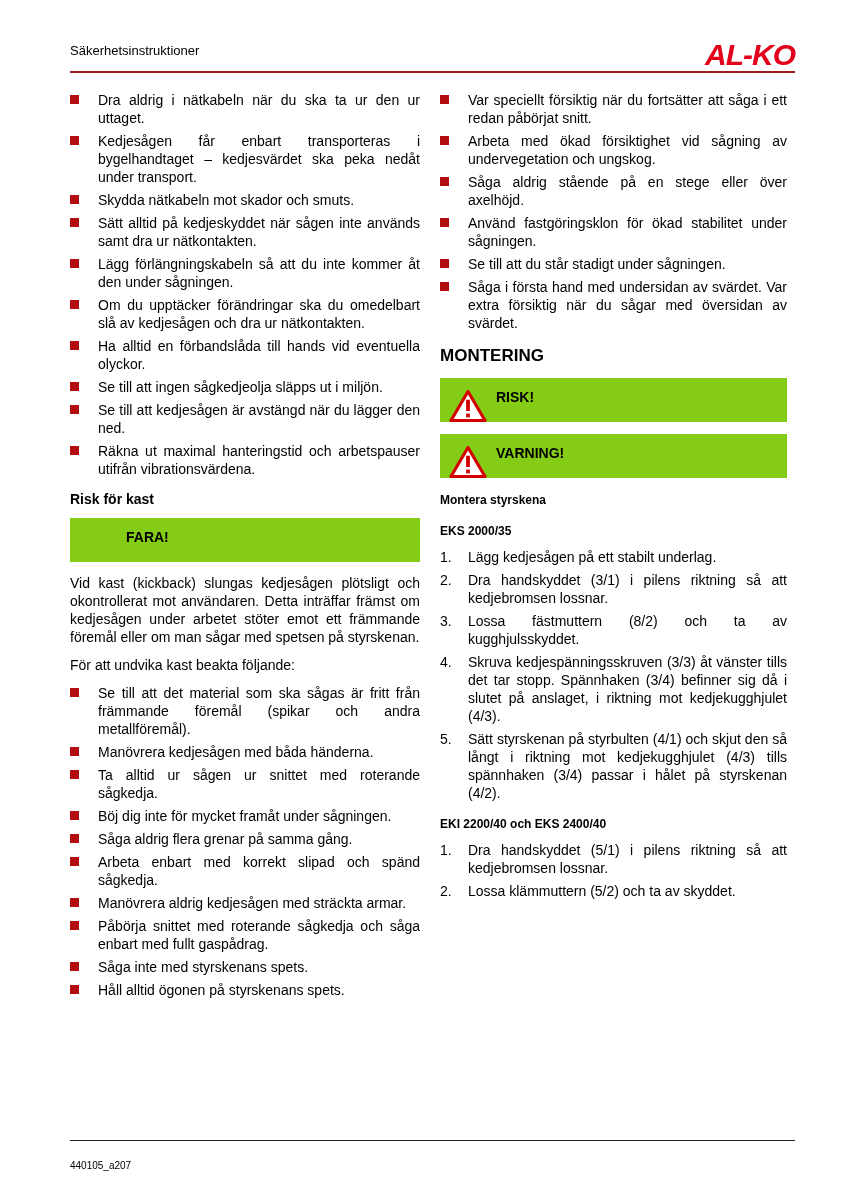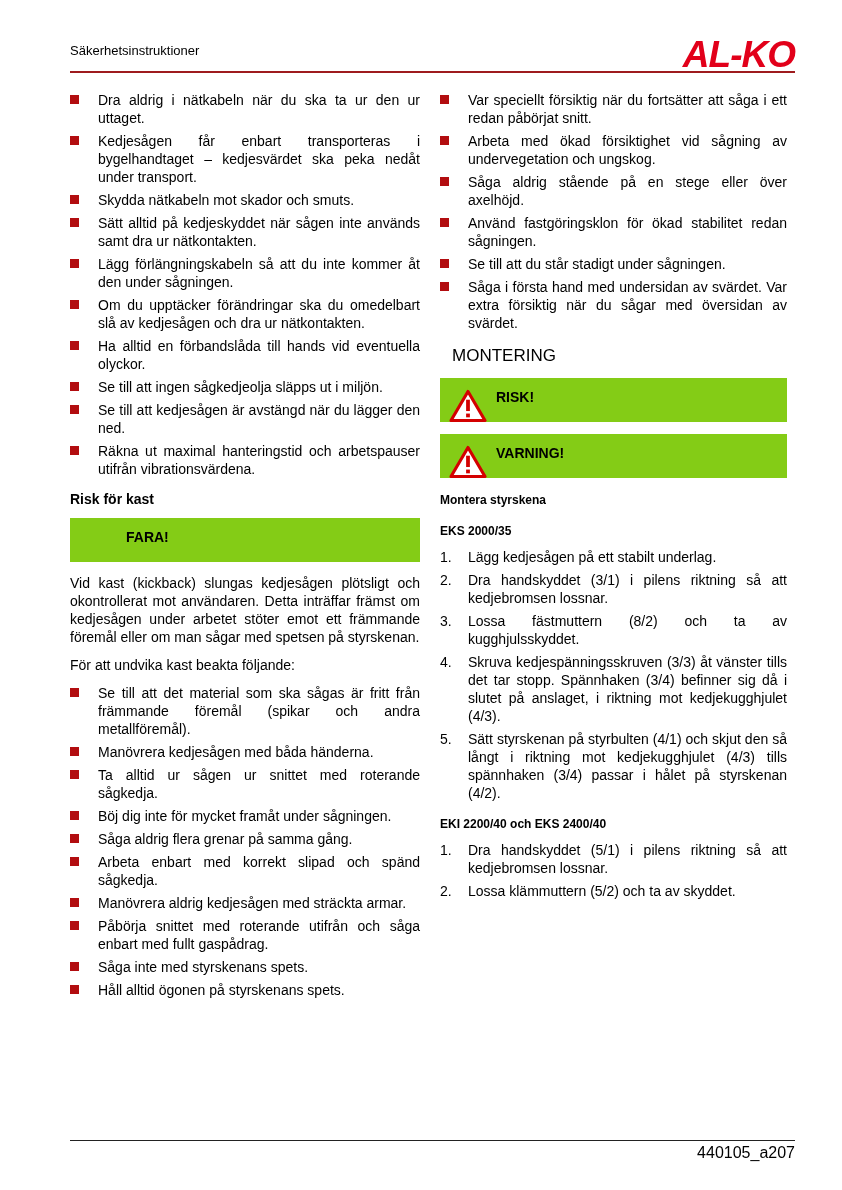--- a/index.html
+++ b/index.html
@@ -8,53 +8,53 @@
     width:842px; height:1190px;
     font-family:"Liberation Sans", sans-serif;
     font-size:14px; line-height:18px; color:#000;
     position:relative; overflow:hidden;
   }
   .page { position:absolute; inset:0; padding:42px 47px 0 70px; }
 
   .header { display:flex; justify-content:space-between; }
   .header-title { font-size:13px; padding-bottom:3px; }
   .logo {
-    font-size:37px; line-height:26px; font-weight:bold; font-style:italic;
+    font-size:30px; line-height:26px; font-weight:bold; font-style:italic;
     color:#e2001a; letter-spacing:-1px;
   }
   .header-rule { height:2px; background:#9e1b1e; margin-top:3px; margin-bottom:18px; }
 
   .columns { display:flex; gap:20px; align-items:flex-start; }
   .col-left  { width:350px; }
   .col-right { width:347px; }
 
   ul.bullets { list-style:none; }
   ul.bullets li { position:relative; padding-left:28px; margin-bottom:5px; text-align:justify; }
   .sq { position:absolute; left:0; top:4px; width:9px; height:9px; background:#b20d10; }
 
   h3.section { font-size:14px; font-weight:bold; margin:12px 0 10px; }
-  h2.montering { font-size:17px; line-height:20px; font-weight:normal; margin:14px 12px 12px; }
+  h2.montering { font-size:17px; line-height:20px; font-weight:bold; margin:14px 0 12px; }
   h3.sub { font-size:12px; font-weight:bold; margin:13px 0 8px; }
 
   .warnbox { background:#84cc16; padding:10px 12px 10px 56px; position:relative; margin-bottom:12px; }
   .warnbox .box-title { font-weight:bold; margin-bottom:6px; }
   .warnbox p { margin-bottom:5px; text-align:justify; }
   .warnbox p:last-child { margin-bottom:0; }
   .tri { position:absolute; left:9px; top:11px; width:38px; height:34px; }
 
   p.body { margin-bottom:10px; text-align:justify; }
 
   ol.steps { list-style:none; margin-bottom:2px; }
   ol.steps li { position:relative; padding-left:28px; margin-bottom:5px; text-align:justify; }
   ol.steps .num { position:absolute; left:0; }
 
   .footer {
     position:absolute; left:70px; right:47px; top:1140px;
-    border-top:1.5px solid #222; padding-top:3px;
-    display:flex; justify-content:flex-end; font-size:16px;
+    border-top:1.5px solid #222; padding-top:16px;
+    display:flex; justify-content:flex-start; font-size:10px;
   }
 </style>
 </head>
 <body>
 
 <div class="page">
 
   <div class="header">
     <span class="header-title">Säkerhetsinstruktioner</span>
     <span class="logo">AL-KO</span>
@@ -146,21 +146,21 @@
           <li>
           <span class="sq"></span>
           <span>Arbeta enbart med korrekt slipad och spänd sågkedja.</span>
         </li>
           <li>
           <span class="sq"></span>
           <span>Manövrera aldrig kedjesågen med sträckta armar.</span>
         </li>
           <li>
           <span class="sq"></span>
-          <span>Påbörja snittet med roterande utifrån och såga enbart med fullt gaspådrag.</span>
+          <span>Påbörja snittet med roterande sågkedja och såga enbart med fullt gaspådrag.</span>
         </li>
           <li>
           <span class="sq"></span>
           <span>Såga inte med styrskenans spets.</span>
         </li>
           <li>
           <span class="sq"></span>
           <span>Håll alltid ögonen på styrskenans spets.</span>
         </li>
         </ul>
@@ -177,21 +177,21 @@
           <li>
           <span class="sq"></span>
           <span>Arbeta med ökad försiktighet vid sågning av undervegetation och ungskog.</span>
         </li>
           <li>
           <span class="sq"></span>
           <span>Såga aldrig stående på en stege eller över axelhöjd.</span>
         </li>
           <li>
           <span class="sq"></span>
-          <span>Använd fastgöringsklon för ökad stabilitet redan sågningen.</span>
+          <span>Använd fastgöringsklon för ökad stabilitet under sågningen.</span>
         </li>
           <li>
           <span class="sq"></span>
           <span>Se till att du står stadigt under sågningen.</span>
         </li>
           <li>
           <span class="sq"></span>
           <span>Såga i första hand med undersidan av svärdet. Var extra försiktig när du sågar med översidan av svärdet.</span>
         </li>
         </ul>

